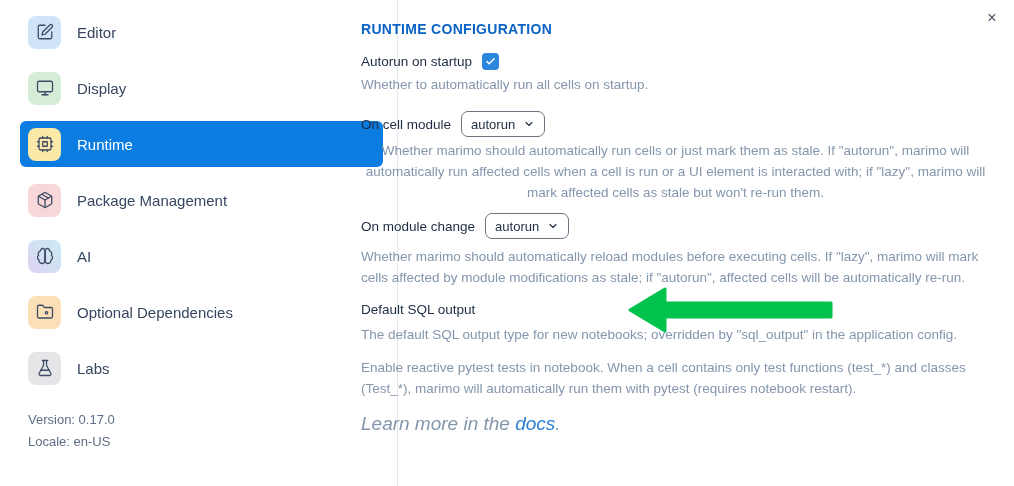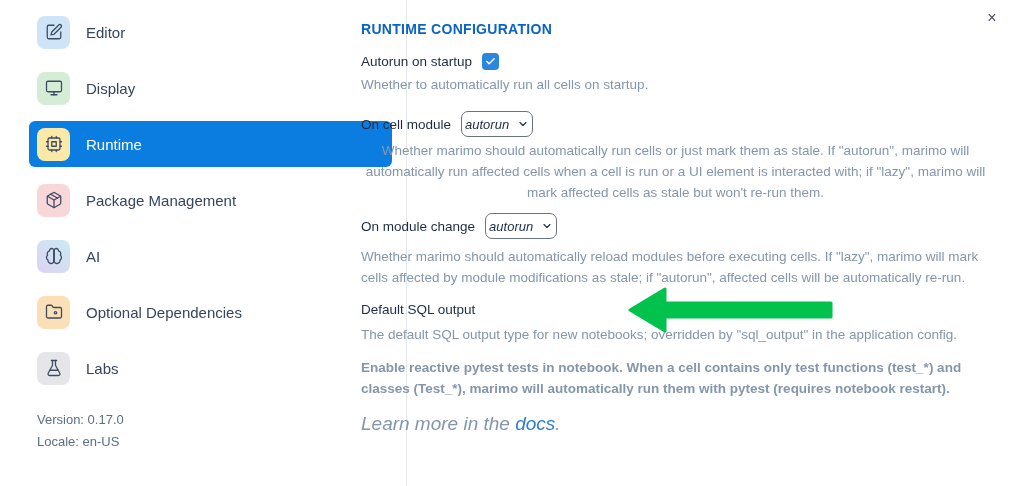--- a/index.html
+++ b/index.html
@@ -3,21 +3,21 @@
 <meta charset="utf-8">
 <style>
   * { margin:0; padding:0; box-sizing:border-box; }
   html,body { background:#ffffff; }
   .app {
     position:relative; width:1014px; height:486px; background:#ffffff;
     font-family:"Liberation Sans", sans-serif; overflow:hidden;
   }
   
   .sidebar {
-    position:absolute; left:17px; top:0; width:390px; height:486px;
+    position:absolute; left:8px; top:0; width:390px; height:486px;
     border-right:1px solid #e4e7eb; padding-top:9px;
   }
   .side-item {
     display:flex; align-items:center; height:46px; margin:0 14px 10px 12px;
     padding-left:8px; border-radius:6px; cursor:pointer;
   }
   .side-item .icon-box {
     width:33px; height:33px; border-radius:8px; flex:0 0 33px;
     display:flex; align-items:center; justify-content:center;
   }
@@ -36,35 +36,35 @@
   .panel-title { font-size:14px; font-weight:bold; color:#0b63c4; letter-spacing:0.3px; }
   .setting-row { display:flex; align-items:center; position:relative; }
   .setting-label { font-size:13.5px; color:#1d2c42; }
   .checkbox {
     display:inline-flex; align-items:center; justify-content:center;
     width:17px; height:17px; border-radius:4px; background:#2d86de; margin-left:10px; cursor:pointer;
   }
   .checkbox svg { width:11px; height:11px; stroke:#ffffff; stroke-width:3.2; fill:none; stroke-linecap:round; stroke-linejoin:round; }
   .select {
     display:inline-flex; align-items:center; gap:8px; margin-left:10px;
-    border:1px solid #6a7280; border-radius:7px; padding:4px 3px;
-    font-size:13px; color:#1d2c42; background:#fff; cursor:pointer; min-height:26px;font-style:italic;
+    border:1px solid #6a7280; border-radius:7px; padding:4px 9px;
+    font-size:13px; color:#1d2c42; background:#fff; cursor:pointer; min-height:26px;
   }
   .select svg { width:12px; height:12px; stroke:#1d2c42; stroke-width:2.2; fill:none; stroke-linecap:round; stroke-linejoin:round; }
   .desc { font-size:13.5px; color:#8496ac; line-height:21px; max-width:634px; }
   .s-checkbox-1 { margin-top:16px; }
   .s-checkbox-1 .desc { margin-top:4px; }
   .s-select-1 { margin-top:16px; }
   .s-select-1 .desc { margin-top:3px;text-align:center; }
   .s-select-2 { margin-top:10px; }
   .s-select-2 .desc { margin-top:7px; }
   .s-select-3 { margin-top:14px; }
   .s-select-3 .desc { margin-top:7px; }
   .s-checkbox-2 { margin-top:12px; }
-  .s-checkbox-2 .desc { margin-top:4px;font-weight:bold; }
+  .s-checkbox-2 .desc { margin-top:4px; }
   .footer-line { margin-top:14px; font-size:19px; color:#8496ac;font-style:italic; }
   .footer-line a { color:#2d7ed3; text-decoration:none; cursor:pointer; }
   .green-arrow { position:absolute; left:267px; top:50%; transform:translateY(-50%); width:205px; height:46px; }
 </style>
 </head>
 <body>
 
 <div class="app">
 
   <nav class="sidebar">

